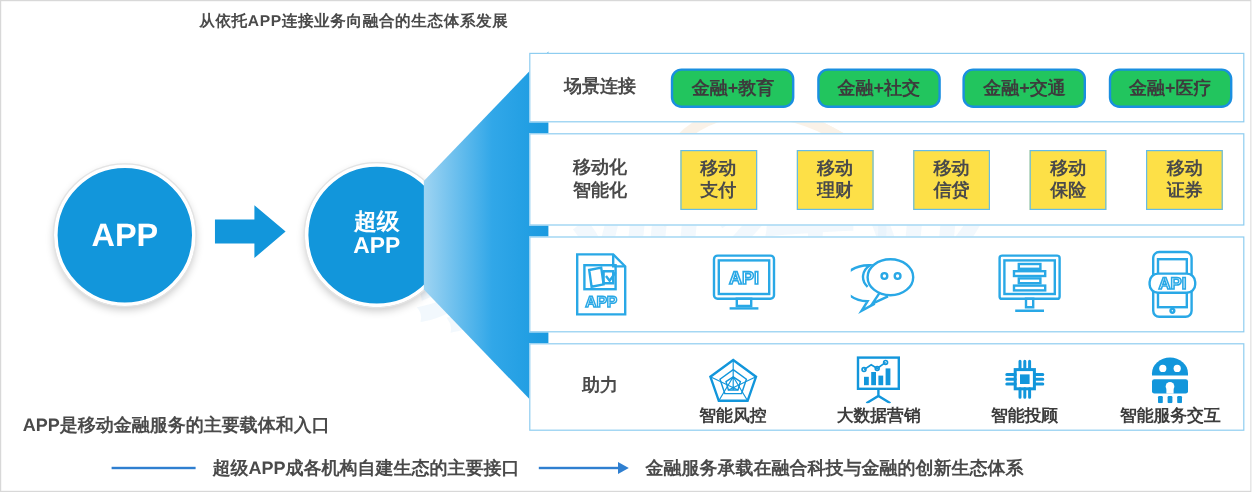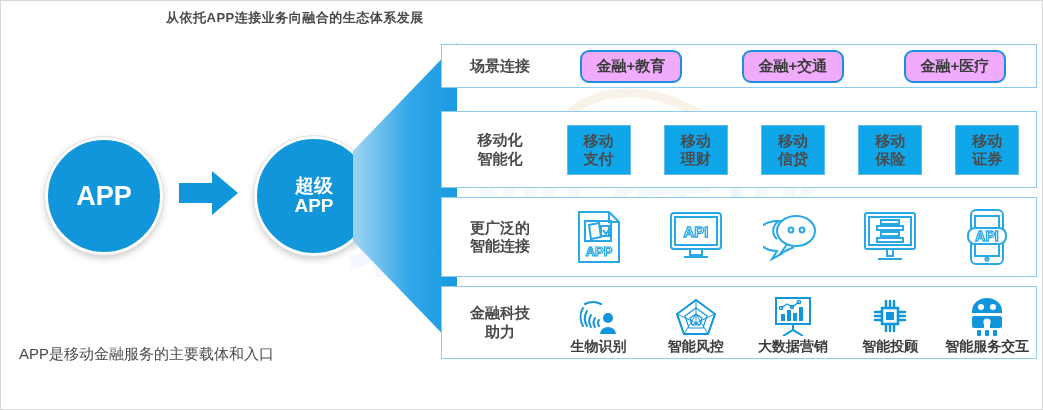--- a/index.html
+++ b/index.html
@@ -58,57 +58,57 @@
     position:absolute;left:178px;top:168px;width:60px;height:48px;
   }
   
   .fan{position:absolute;left:352px;top:40px;width:105px;height:310px;}
   
   .row{
     position:absolute;left:440px;
     border:1px solid #8ecdf0;background:#fff;
     box-sizing:border-box;display:flex;align-items:center;
   }
-  #row-1{top:43px;width:596px;height:44px;}
+  #row-1{top:43px;width:596px;height:58px;}
   #row-2{top:110px;width:596px;height:77px;}
   #row-3{top:196px;width:596px;height:80px;}
   #row-4{top:285px;width:596px;height:73px;}
   .row-label{
     color:#4a4a4a;font-weight:bold;font-size:15px;
     line-height:1.22;text-align:center;white-space:nowrap;
     width:100px;flex:0 0 100px;margin-left:8px;
   }
   .row-items{flex:1;display:flex;align-items:center;justify-content:space-around;height:100%;}
   
   .pill{
-    border:2px solid #1a8fe0;border-radius:9px;background:#f0abfc;
+    border:2px solid #1a8fe0;border-radius:9px;background:#22c55e;
     color:#3c3c3c;font-weight:bold;font-size:15px;
     padding:5px 15px;white-space:nowrap;
   }
   
   .sqbox{
-    border:1px solid #63bbe8;background:#0ea5e9;
+    border:1px solid #63bbe8;background:#fde047;
     color:#4a4a4a;font-weight:bold;font-size:15px;line-height:1.2;
     padding:6px 16px;text-align:center;white-space:nowrap;
   }
   
   .icon-cell{display:flex;align-items:center;justify-content:center;width:86px;height:62px;}
   
   .icon-label-cell{
     display:flex;flex-direction:column;align-items:center;justify-content:flex-end;
     height:100%;padding-bottom:4px;width:96px;
   }
   .icon-label-cell .glyph{height:40px;display:flex;align-items:flex-end;justify-content:center;}
   .icon-label-cell .cap{
     font-size:14px;font-weight:bold;color:#3c3c3c;white-space:nowrap;margin-top:2px;
   }
   
   .foot-left{
     position:absolute;left:18px;top:344px;
-    font-size:15px;font-weight:normal;color:#4a4a4a;white-space:nowrap;
+    font-size:15px;font-weight:bold;color:#4a4a4a;white-space:nowrap;
   }
   .foot-line{
     position:absolute;left:0;top:374px;width:1041px;height:30px;
     display:flex;align-items:center;
   }
   .dash{height:2px;background:#2f7fd0;}
   .foot-text{
     font-size:15px;font-weight:bold;color:#4a4a4a;white-space:nowrap;
   }
   .arrow-line{display:flex;align-items:center;}
@@ -155,20 +155,21 @@
     </defs>
     <polygon points="0,110 0,200 104,308 104,2" fill="url(#fanGrad)"></polygon>
   </svg>
 
   <div class="row" id="row-1">
     <div class="row-label">
       <div>场景连接</div>
     </div>
     <div class="row-items">
       <div class="pill">金融+教育</div>
+      <div class="pill">金融+社交</div>
       <div class="pill">金融+交通</div>
       <div class="pill">金融+医疗</div>
     </div>
   </div>
 
   <div class="row" id="row-2">
     <div class="row-label">
       <div>移动化</div>
       <div>智能化</div>
     </div>
@@ -190,24 +191,20 @@
         <div>保险</div>
       </div>
       <div class="sqbox">
         <div>移动</div>
         <div>证券</div>
       </div>
     </div>
   </div>
 
   <div class="row" id="row-3">
-    <div class="row-label">
-      <div>更广泛的</div>
-      <div>智能连接</div>
-    </div>
     <div class="row-items">
 
       <div class="icon-cell">
         <svg width="52" height="56" viewBox="0 0 52 56">
           <g fill="none" stroke="#29a8e6" stroke-width="2">
             <path d="M6 3 h30 l10 10 v40 H6 Z"></path>
             <path d="M36 3 v10 h10"></path>
             <rect x="12" y="12" width="26" height="20"></rect>
             <path d="M16 16 l10 -2 l2 14 l-10 2 Z"></path>
             <path d="M28 17 l8 0 l0 10 l-8 0 Z"></path>
@@ -266,42 +263,24 @@
           </g>
           <text x="23" y="33" font-size="14" font-weight="bold" fill="none" stroke="#29a8e6" stroke-width="1.3" text-anchor="middle" font-family="'Liberation Sans',sans-serif">API</text>
         </svg>
       </div>
 
     </div>
   </div>
 
   <div class="row" id="row-4">
     <div class="row-label">
-      <div>金融科技</div>
       <div>助力</div>
     </div>
     <div class="row-items">
 
-      <div class="icon-label-cell">
-        <div class="glyph">
-          <svg width="40" height="38" viewBox="0 0 40 38">
-            <g fill="none" stroke="#1296db" stroke-width="2" stroke-linecap="round">
-              <path d="M4 28 a14 16 0 0 1 0 -18"></path>
-              <path d="M8 28 a11 13 0 0 1 0 -15"></path>
-              <path d="M12 29 a8 10 0 0 1 0 -12"></path>
-              <path d="M16 29 a5.5 7 0 0 1 0 -9"></path>
-              <path d="M20 28 a3 4 0 0 1 0 -6"></path>
-              <path d="M6 6 a16 14 0 0 1 16 0"></path>
-            </g>
-            <circle cx="29" cy="20" r="5" fill="#1296db"></circle>
-            <path d="M21 36 a8 7 0 0 1 16 0 Z" fill="#1296db"></path>
-          </svg>
-        </div>
-        <div class="cap">生物识别</div>
-      </div>
 
       <div class="icon-label-cell">
         <div class="glyph">
           <svg width="42" height="38" viewBox="0 0 42 38">
             <g fill="none" stroke="#1296db" stroke-width="2">
               <polygon points="21,2 40,16 33,36 9,36 2,16"></polygon>
               <polygon points="21,10 32,18 28,30 14,30 10,18" stroke-width="1.2"></polygon>
               <polygon points="21,16 27,20 25,27 17,27 15,20" stroke-width="1.2"></polygon>
               <path d="M21 2 V27 M2 16 L25 27 M40 16 L17 27 M9 36 L21 16 M33 36 L21 16" stroke-width="1"></path>
             </g>
@@ -369,14 +348,23 @@
           </svg>
         </div>
         <div class="cap">智能服务交互</div>
       </div>
 
     </div>
   </div>
 
   <div class="foot-left">APP是移动金融服务的主要载体和入口</div>
 
+  <div class="foot-line">
+    <div class="dash" style="width:70px;margin-left:92px;"></div>
+    <div class="foot-text" style="margin-left:14px;">超级APP成各机构自建生态的主要接口</div>
+    <div class="arrow-line" style="margin-left:16px;">
+      <div class="dash" style="width:66px;"></div>
+      <div class="arrow-head"></div>
+    </div>
+    <div class="foot-text" style="margin-left:14px;">金融服务承载在融合科技与金融的创新生态体系</div>
+  </div>
 
 </div>
 
 </body></html>

